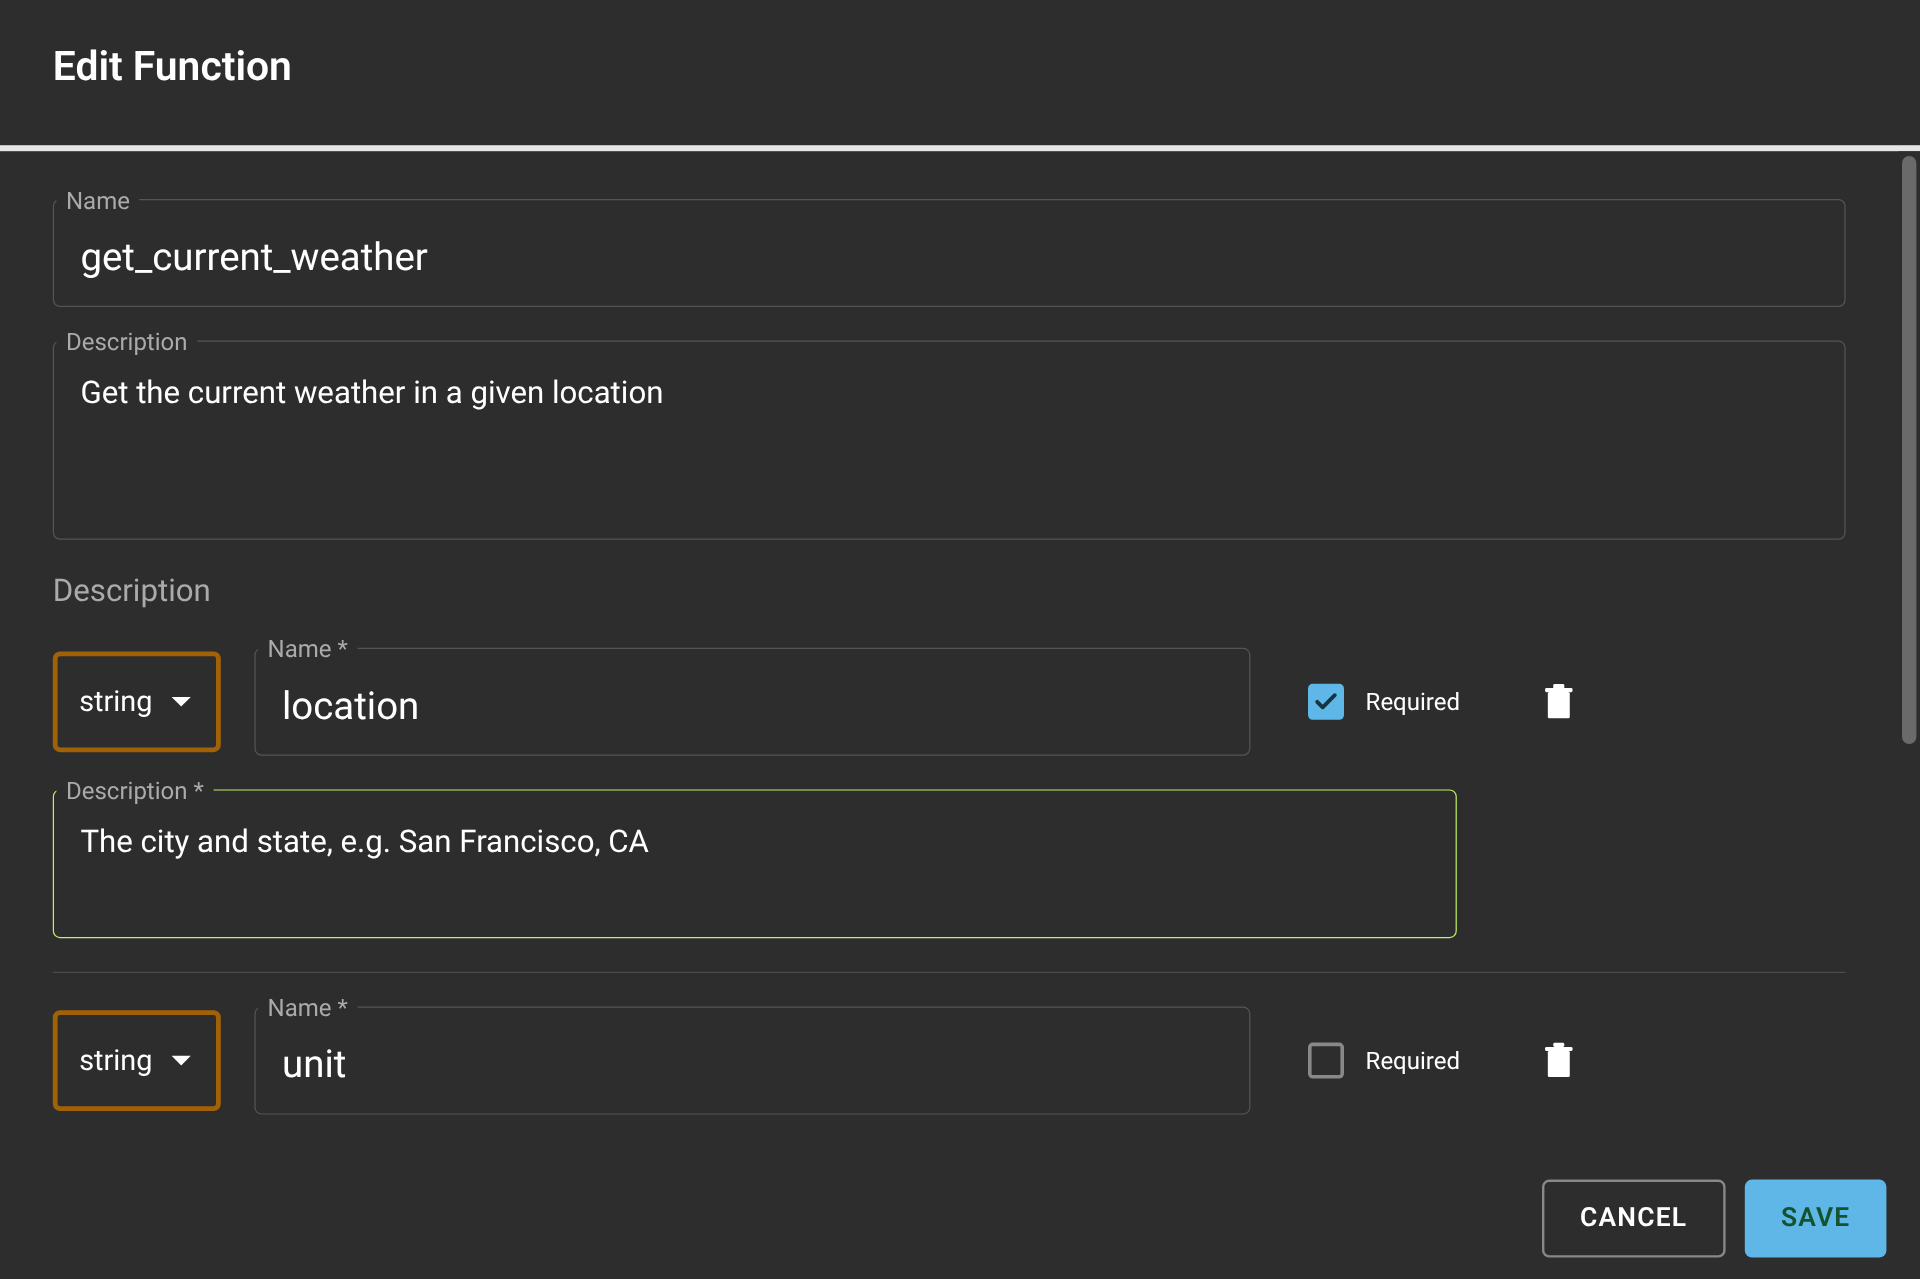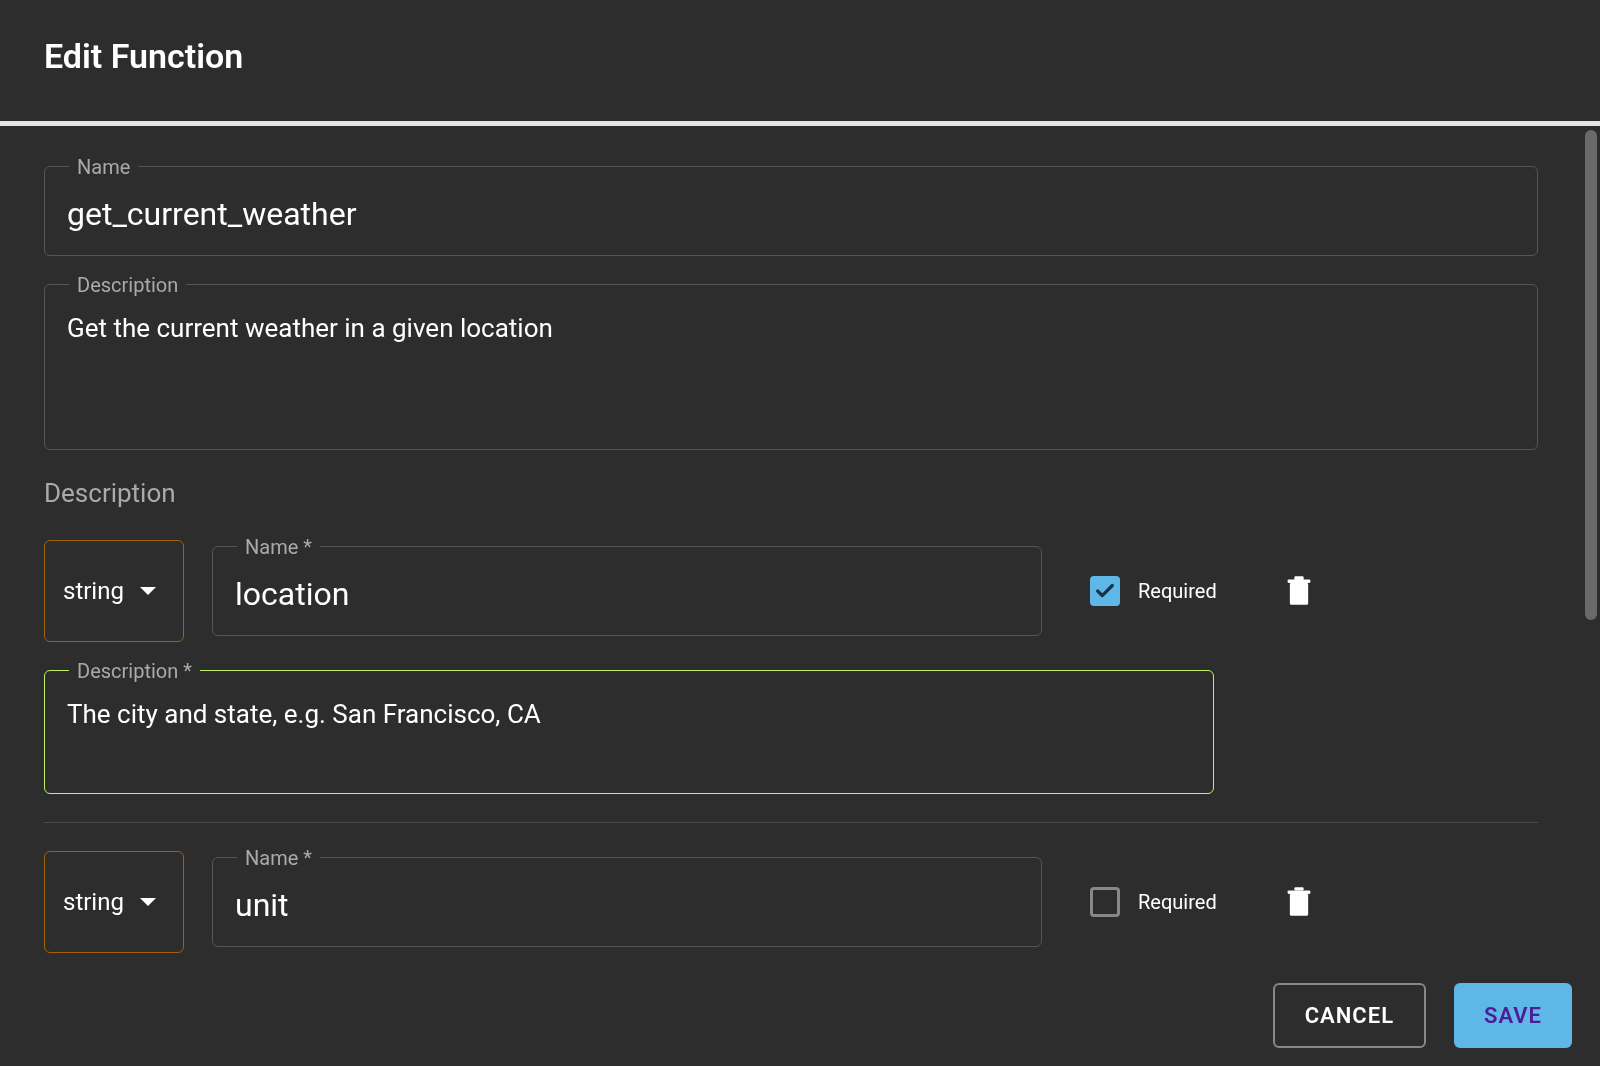--- a/index.html
+++ b/index.html
@@ -54,21 +54,21 @@
     .field-group {
       position: relative;
       border: 1px solid #555555;
       border-radius: 6px;
       padding: 28px 22px 22px;
       margin-bottom: 28px;
     }
     .field-label {
       position: absolute;
       top: -12px;
-      left: 24px;
+      left: 2px;
       background: #2d2d2d;
       padding: 0 8px;
       font-size: 20px;
       color: #aaaaaa;
       font-weight: 400;
     }
     .field-input {
       width: 100%;
       background: transparent;
       border: none;
@@ -102,23 +102,23 @@
     .param-block:last-child {
       border-bottom: none;
     }
     .param-row {
       display: flex;
       align-items: center;
       gap: 28px;
       margin-bottom: 28px;
     }
     .type-select {
-      border: 1px solid #a16207;
-      border-radius: 6px;
-      padding: 36px 18px;
+      border: 4px solid #a16207;
+      border-radius: 6px;
+      padding: 24px 18px;
       display: flex;
       align-items: center;
       gap: 16px;
       cursor: pointer;
       min-width: 140px;
     }
     .type-select span {
       font-size: 24px;
       color: #ffffff;
     }
@@ -179,41 +179,41 @@
       border-radius: 6px;
       padding: 28px 22px 22px;
     }
     .param-desc .field-textarea {
       min-height: 68px;
     }
     .footer {
       padding: 14px 28px 18px;
       display: flex;
       justify-content: flex-end;
-      gap: 28px;
+      gap: 16px;
       background: #2d2d2d;
     }
     .btn {
       padding: 18px 30px;
       font-size: 22px;
       font-weight: 600;
       letter-spacing: 1px;
       border-radius: 6px;
       cursor: pointer;
       border: none;
       font-family: inherit;
     }
     .btn-cancel {
       background: transparent;
       border: 2px solid #888888;
       color: #ffffff;
     }
     .btn-save {
       background: #5fb7e8;
-      color: #4c1d95;
+      color: #14532d;
     }
   </style>
 </head>
 <body>
 
 <div class="header">
   <h1>Edit Function</h1>
 </div>
 
 <div class="content-wrapper">

